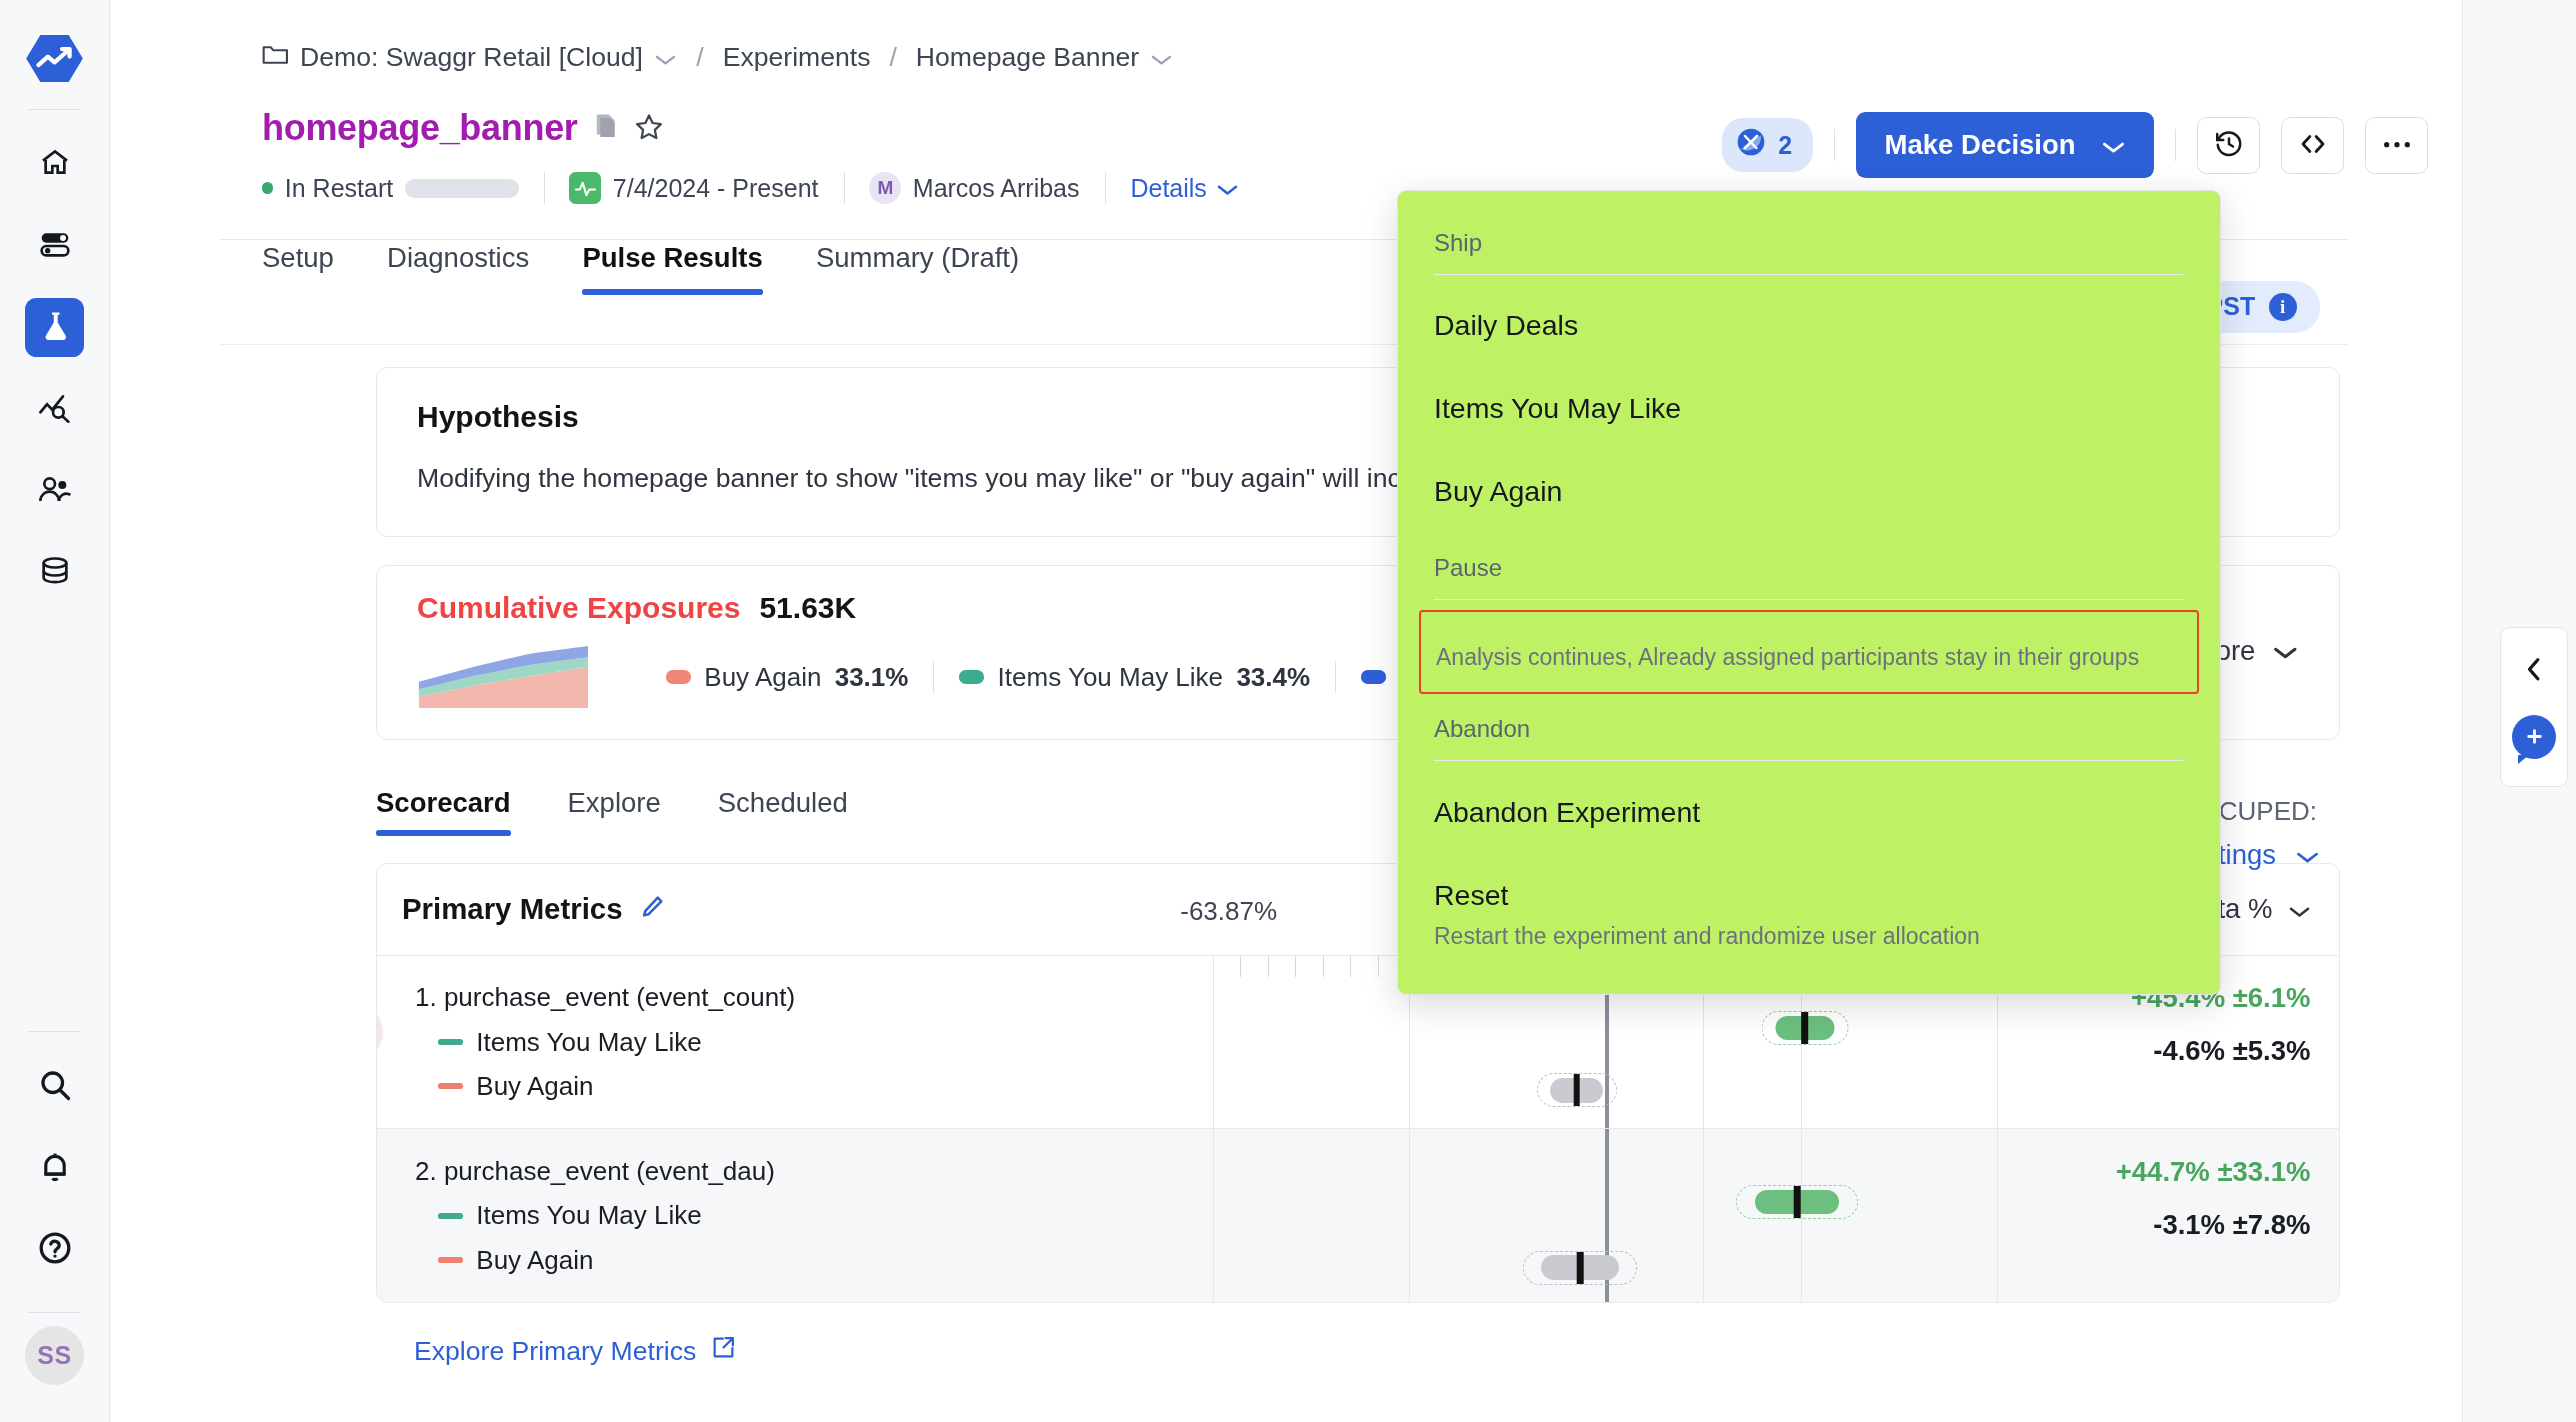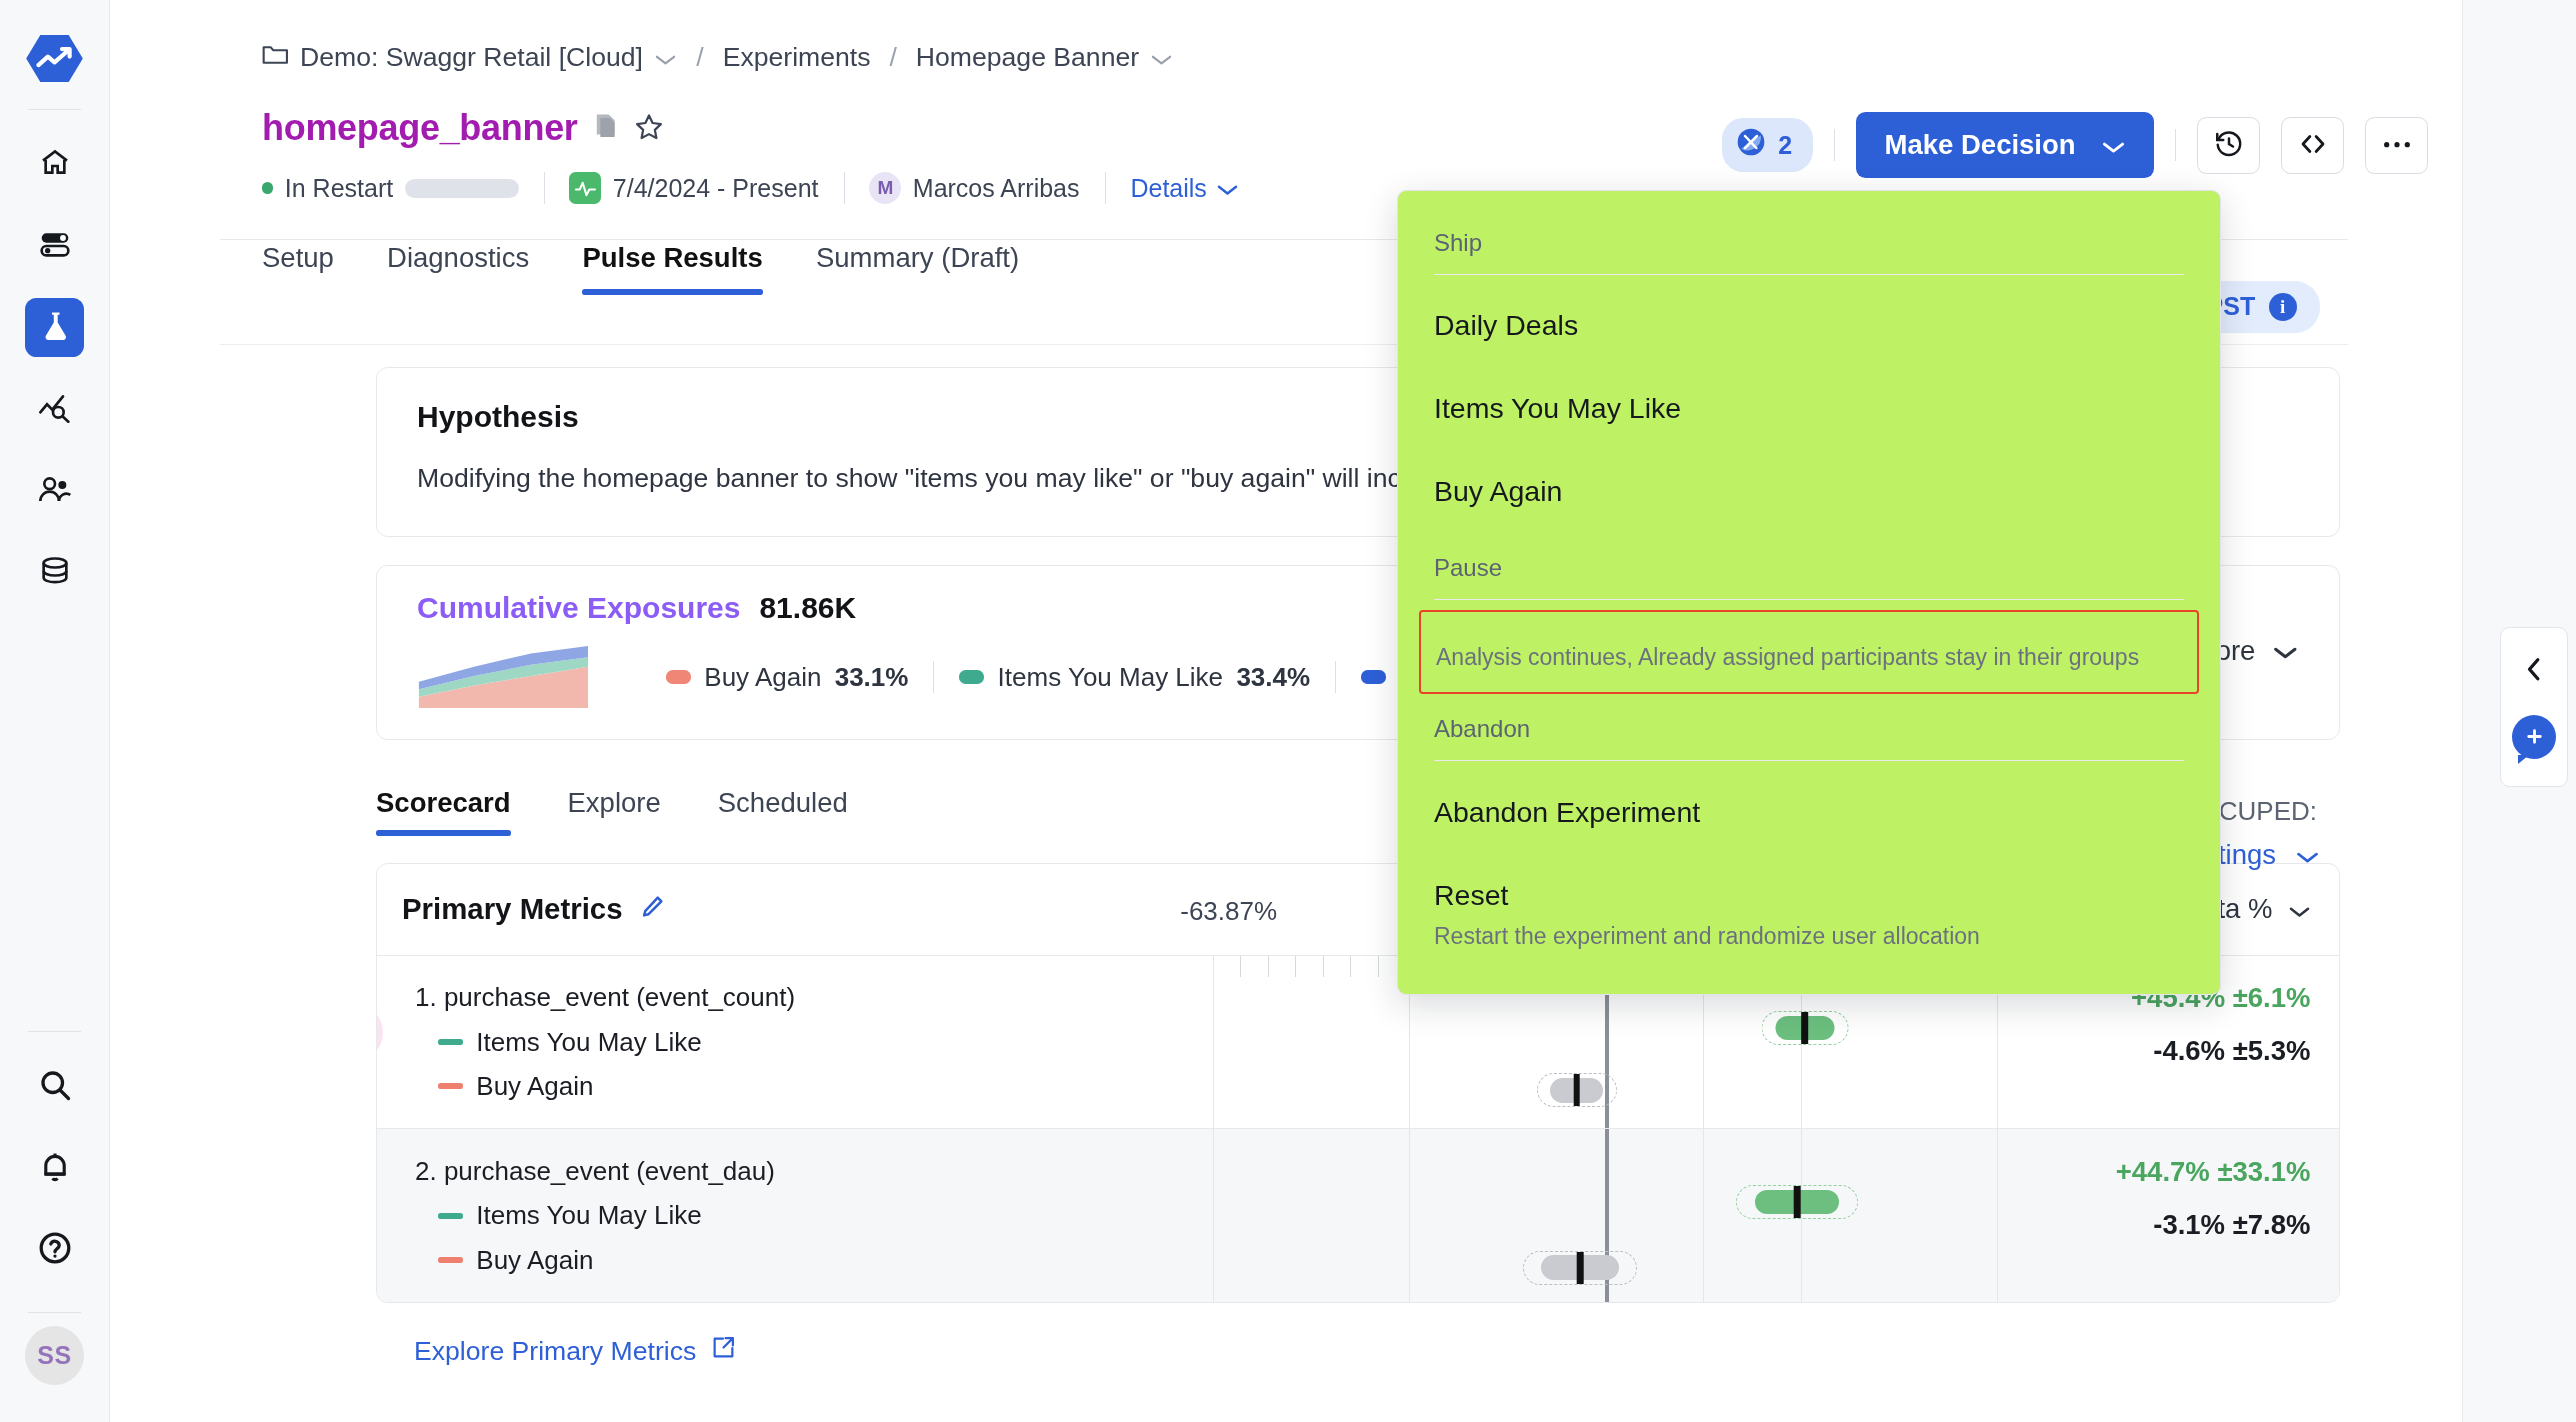--- a/index.html
+++ b/index.html
@@ -118,21 +118,21 @@
     border: 0.9px solid #e6e8ec; border-radius: 11.4px; background:#fff;
     margin-bottom: 28.5px;
   }
   .card-pad { padding: 32px 40px 38px; }
   .card-h { font-size: 30px; font-weight: 700; color:#121418; }
   .card-body { font-size: 26.6px; color:#2e3440; margin-top: 25px; line-height:1.45; }
 
   .expo-card { padding: 25px 40px 28.5px; display:flex; align-items:center; }
   .expo-left { flex: 1 1 auto; }
   .expo-title { display:flex; align-items:baseline; gap:19px; }
-  .expo-title .t { font-size:30px;font-weight:700;color:#8b5cf6; }
+  .expo-title .t { font-size:30px;font-weight:700;color:#ef4444; }
   .expo-title .v { font-size:30px;font-weight:700;color:#121418; }
   .expo-row { display:flex; align-items:center; gap:0; margin-top: 19px; }
   .spark { width: 190px; height: 66px; }
   .legend { display:flex; align-items:center; gap:0; margin-left: 34px; }
   .legend-item { display:flex; align-items:center; gap: 13.3px; padding: 0 25px; font-size:26px; color:#2e3440; }
   .legend-dot { width: 25px; height: 13.3px; border-radius: 6.6px; }
   .legend-val { font-weight:700; }
   .see-more { display:flex; align-items:center; gap:17px; font-size:27.5px; color:#2e3440; cursor:pointer; padding-left: 42px; }
 
   
@@ -466,21 +466,21 @@
           <div class="card-h">Hypothesis</div>
           <div class="card-body">Modifying the homepage banner to show "items you may like" or "buy again" will incr</div>
         </div>
       </div>
 
       <div class="card">
         <div class="expo-card">
           <div class="expo-left">
             <div class="expo-title">
               <span class="t">Cumulative Exposures</span>
-              <span class="v">81.86K</span>
+              <span class="v">51.63K</span>
             </div>
             <div class="expo-row">
               <span class="spark">
                 <svg width="190" height="66" viewBox="0 0 200 70" preserveAspectRatio="none">
                   <path d="M2 68 L2 56 L60 44 L120 34 L180 24 L180 68 Z" fill="#f3b8ad"></path>
                   <path d="M2 56 L60 44 L120 34 L180 24 L180 14 L120 22 L60 34 L2 48 Z" fill="#9ed8c4"></path>
                   <path d="M2 48 L60 34 L120 22 L180 14 L180 2 L120 10 L60 24 L2 40 Z" fill="#8fa6e4"></path>
                 </svg>
               </span>
               <div class="legend">

